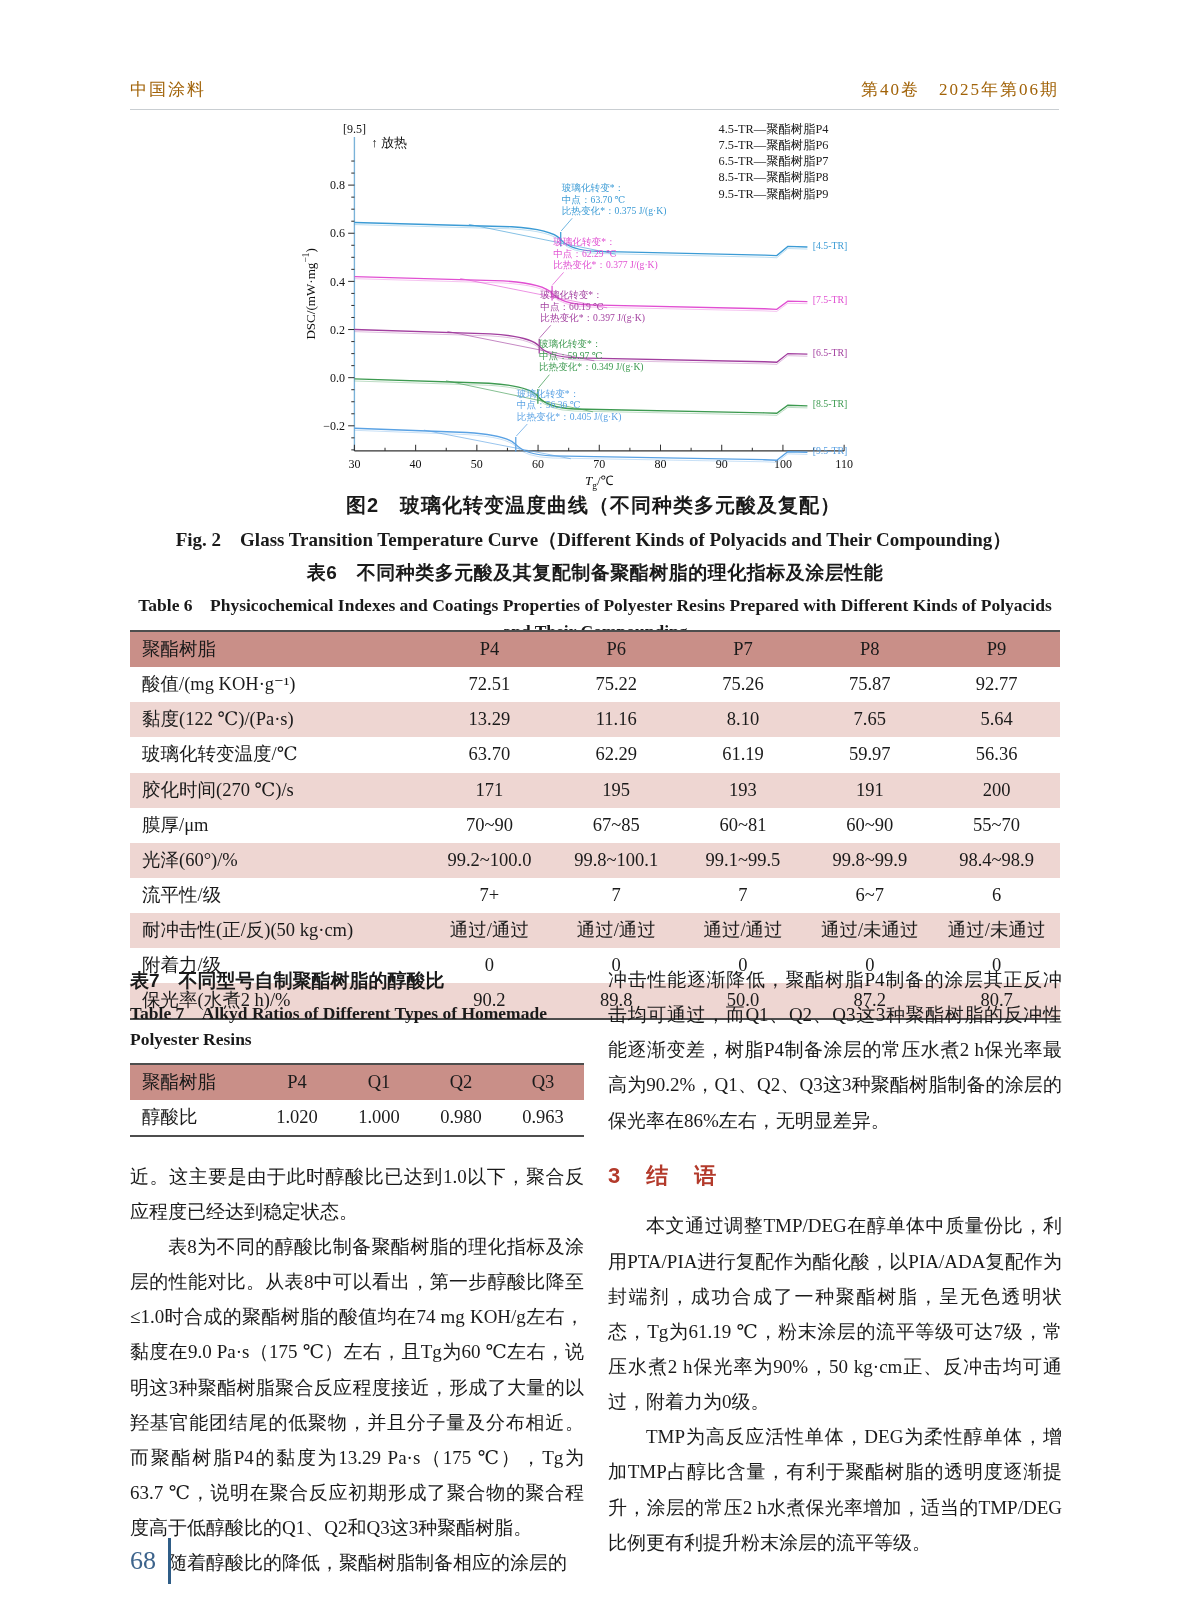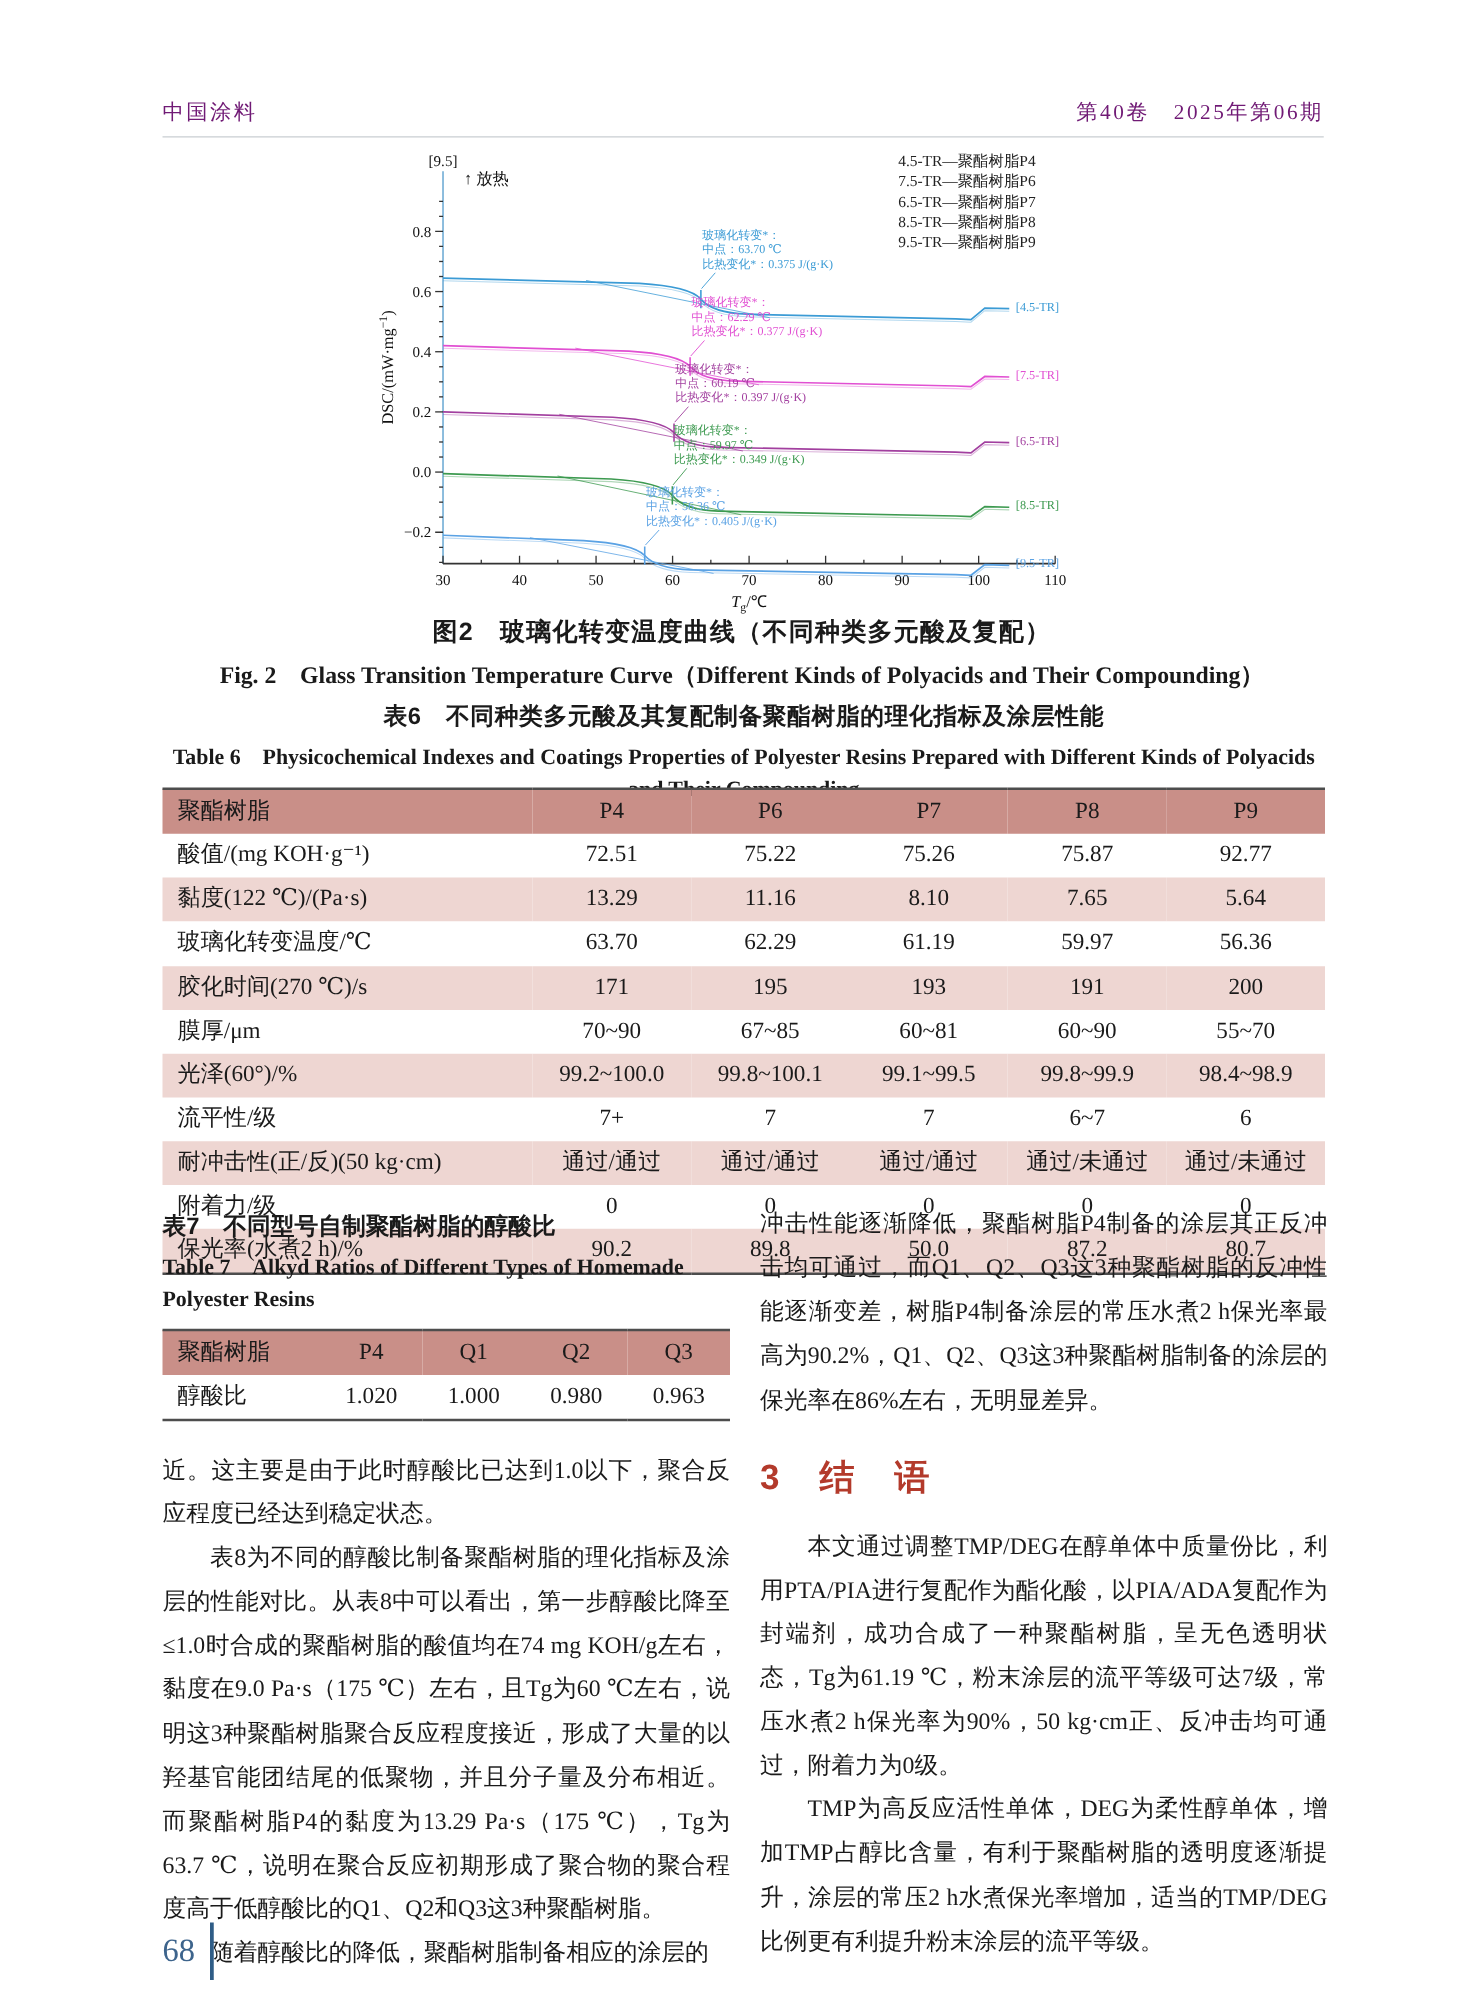--- a/index.html
+++ b/index.html
@@ -8,21 +8,21 @@
     width:1187px;height:1600px;
     background:#ffffff;
     font-family:"Liberation Serif","DejaVu Serif",serif;
     color:#1a1a1a;
     overflow:hidden;
   }
   
   .runhead{
     position:absolute;top:78px;left:130px;right:128px;
     display:flex;justify-content:space-between;align-items:flex-end;
-    font-size:17px;color:#701a75;letter-spacing:2px;
+    font-size:17px;color:#a16207;letter-spacing:2px;
     padding-bottom:8px;border-bottom:1.5px solid #c9ced2;
   }
   
   .chart-wrap{position:absolute;top:120px;left:300px;width:586px;}
   .chart-wrap svg{display:block;}
   .fig-caption{position:absolute;top:492px;left:0;width:100%;text-align:center;}
   .fig-caption .zh{font-family:"Liberation Sans","DejaVu Sans",sans-serif;font-weight:bold;font-size:20px;letter-spacing:1px;}
   .fig-caption .en{font-weight:bold;font-size:19px;margin-top:8px;}
   
   .t6-titles{position:absolute;top:560px;left:130px;width:930px;text-align:center;}
@@ -42,21 +42,21 @@
   .t7-titles .zh{font-family:"Liberation Sans","DejaVu Sans",sans-serif;font-weight:bold;font-size:19px;}
   .t7-titles .en{font-weight:bold;font-size:17.5px;margin-top:6px;line-height:1.5;}
   #table7{width:100%;margin-top:10px;border-top:2.5px solid #4d4d4d;border-bottom:2.5px solid #4d4d4d;}
   #table7 th:first-child,#table7 td:first-child{width:110px;}
   .bodytext{font-size:19px;line-height:1.85;text-align:justify;}
   .bodytext p{margin:0;}
   .bodytext p.indent{text-indent:2em;}
   .col-left .bodytext{margin-top:22px;}
   .section-head{
     font-family:"Liberation Sans","DejaVu Sans",sans-serif;
-    font-weight:bold;font-size:28px;color:#b33a2b;
+    font-weight:bold;font-size:22px;color:#b33a2b;
     margin:18px 0 12px 0;letter-spacing:2px;
   }
   
   .footer{position:absolute;left:130px;top:1538px;display:flex;align-items:center;}
   .footer .pagenum{font-size:27px;color:#3d6globalese;} 
   .footer .pagenum{font-size:26px;color:#3d648c;margin-right:12px;}
   .footer .vbar{width:3px;height:46px;background:#2f5d87;margin-right:10px;}
   .footer .sec .zh{font-family:"Liberation Sans","DejaVu Sans",sans-serif;font-weight:bold;font-size:20px;color:#35608a;letter-spacing:2px;}
   .footer .sec .en{font-size:12px;color:#7d92a8;margin-top:3px;}
 </style>

